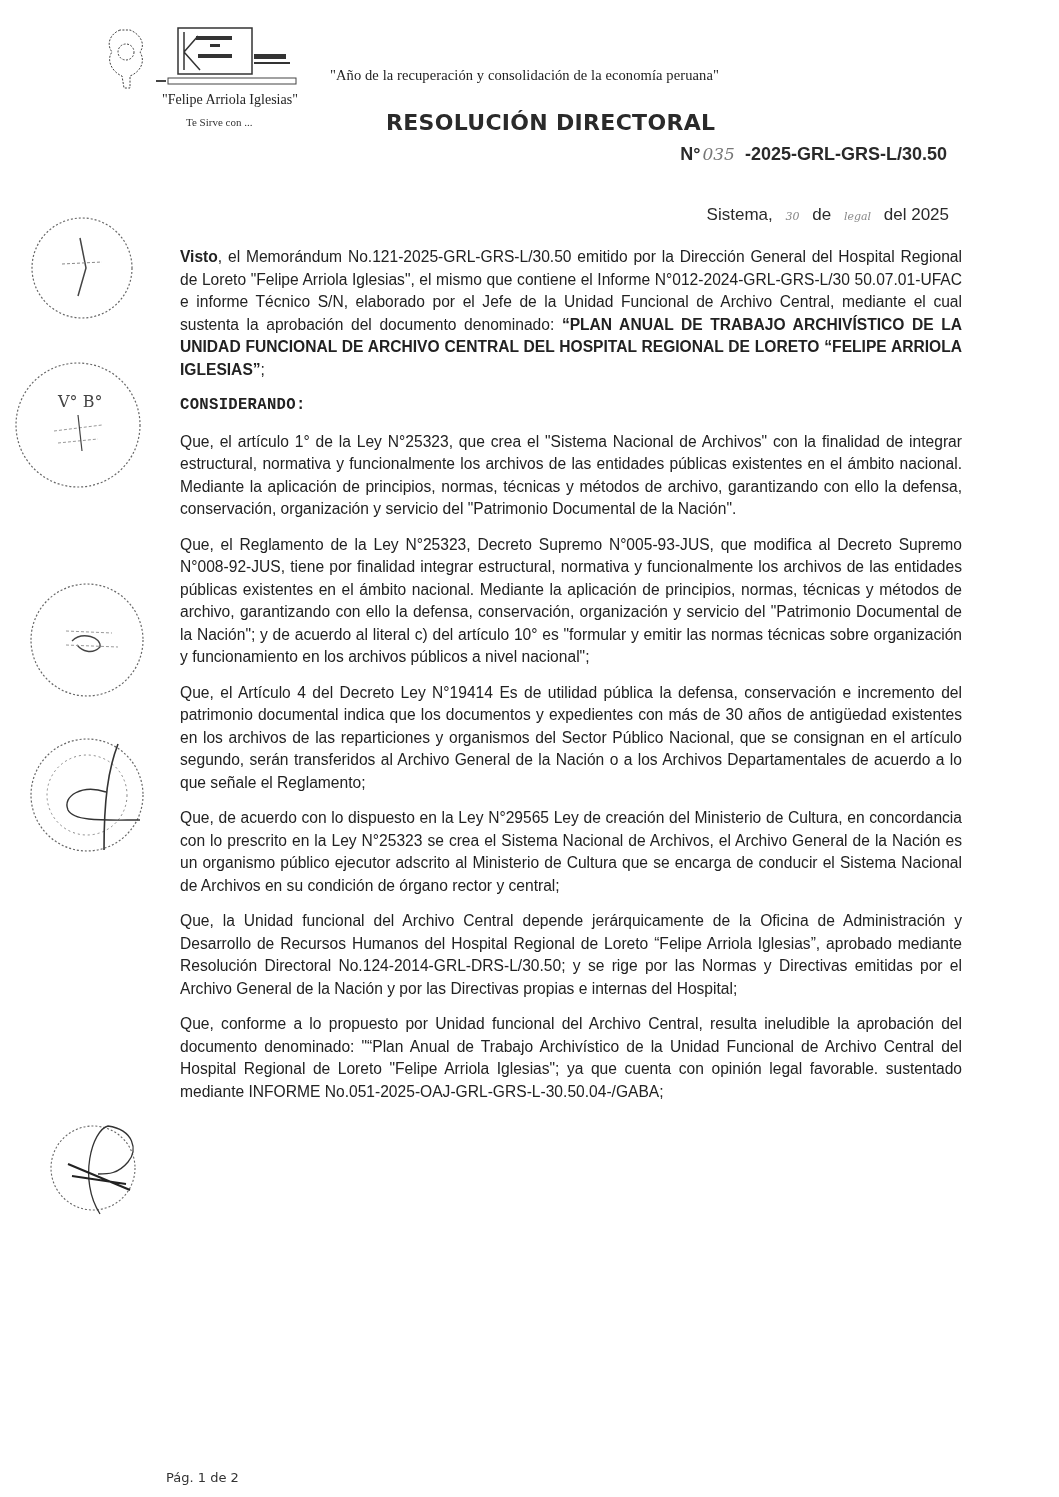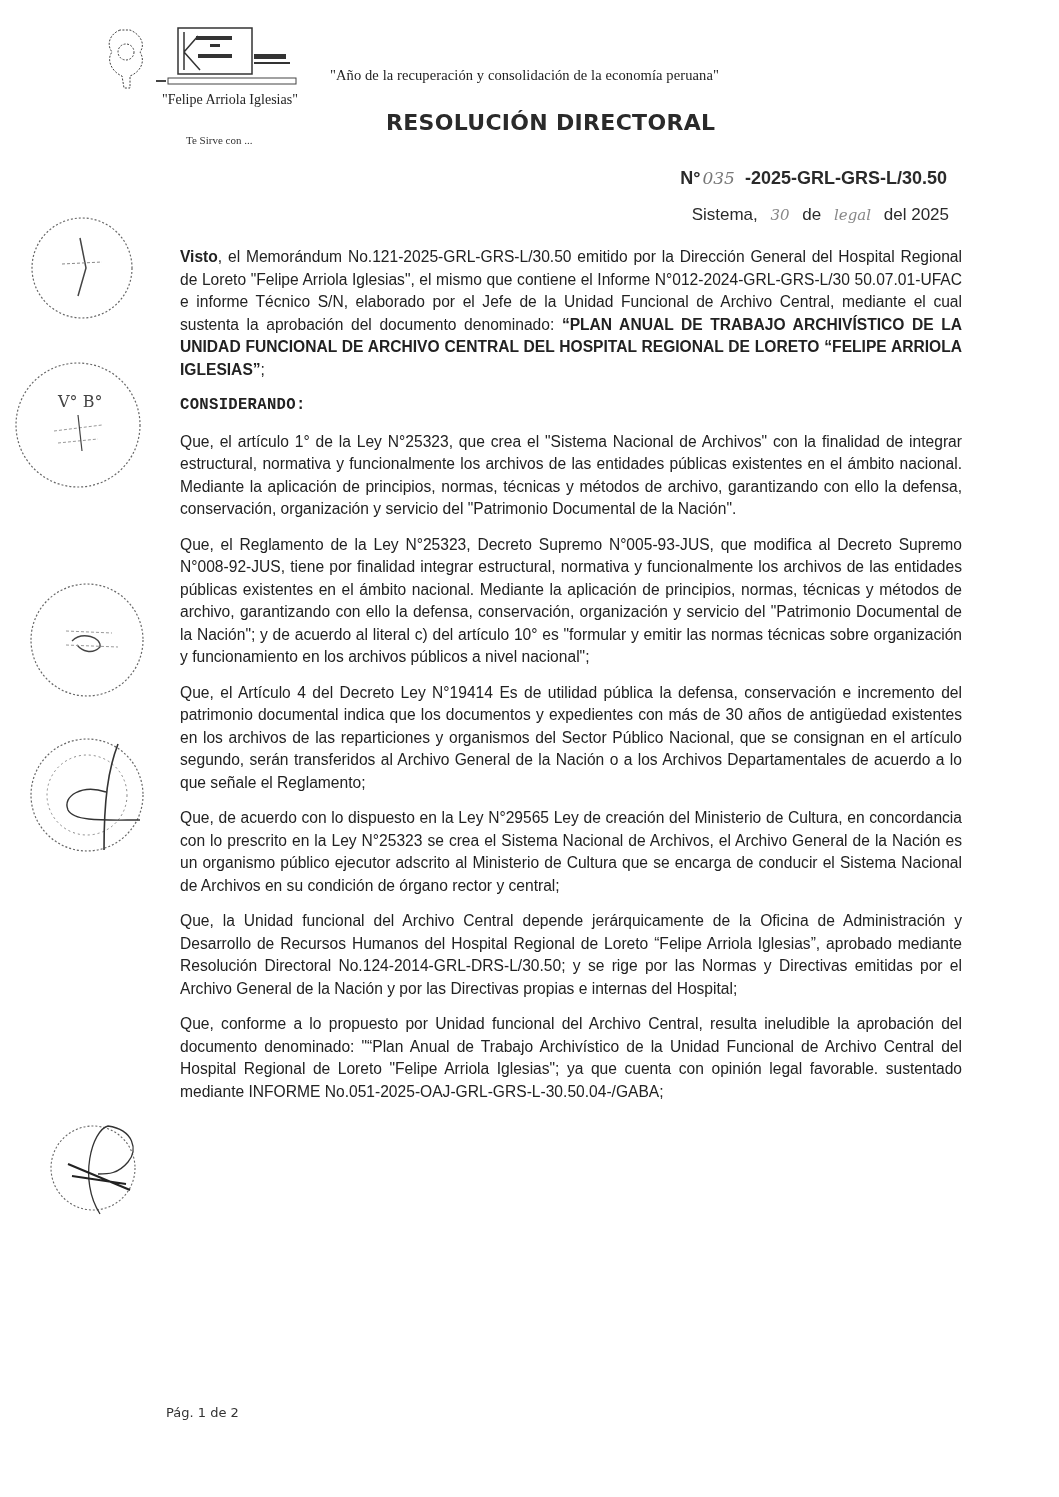--- a/index.html
+++ b/index.html
@@ -2,39 +2,39 @@
 <html><head>
 <meta charset="utf-8">
 <style>
   html, body { margin: 0; padding: 0; background: #ffffff; }
   body { width: 1059px; height: 1497px; position: relative; overflow: hidden; color: #1a1a1a; }
   .page { position: absolute; left: 0; top: 0; width: 1059px; height: 1497px; background: #fff; }
 
   .logo { position: absolute; left: 98px; top: 22px; width: 200px; height: 112px; }
   .logo svg { position: absolute; left: 0; top: 0; }
   .logo-name { position: absolute; left: 64px; top: 70px; font-family: "Liberation Serif", serif; font-size: 14px; color: #222; white-space: nowrap; }
-  .logo-tag { position: absolute; left: 88px; top: 112px; font-family: "Liberation Serif", serif; font-size: 11px; color: #333; white-space: nowrap; }
+  .logo-tag { position: absolute; left: 88px; top: 94px; font-family: "Liberation Serif", serif; font-size: 11px; color: #333; white-space: nowrap; }
 
   .year-motto { position: absolute; left: 330px; top: 67px; font-family: "Liberation Serif", serif; font-size: 14.5px; color: #222; white-space: nowrap; letter-spacing: 0.1px; }
 
   .doc-title { position: absolute; left: 386px; top: 110px; font-family: "DejaVu Sans", sans-serif; font-size: 22px; font-weight: bold; color: #2a2a2a; letter-spacing: 0.3px; white-space: nowrap; }
 
-  .doc-number { position: absolute; right: 112px; top: 168px; font-family: "Liberation Sans", sans-serif; font-size: 18px; font-weight: bold; color: #2a2a2a; white-space: nowrap; }
+  .doc-number { position: absolute; right: 112px; top: 144px; font-family: "Liberation Sans", sans-serif; font-size: 18px; font-weight: bold; color: #2a2a2a; white-space: nowrap; }
   .doc-number .hand { font-family: "DejaVu Serif", serif; font-weight: normal; color: #777; font-size: 17px; margin: 0 10px 0 2px; font-style: italic; }
 
   .place-date { position: absolute; right: 110px; top: 205px; font-family: "Liberation Sans", sans-serif; font-size: 17px; color: #2a2a2a; white-space: nowrap; }
-  .place-date .hand { font-family: "DejaVu Serif", serif; color: #888; font-style: italic; font-size: 15px; margin: 0 8px; }
+  .place-date .hand { font-family: "DejaVu Serif", serif; color: #888; font-style: italic; font-size: 11px; margin: 0 8px; }
 
   .body { position: absolute; left: 180px; top: 246px; width: 782px; font-family: "Liberation Sans", sans-serif; font-size: 15.6px; line-height: 22.5px; color: #222; text-align: justify; }
   .body p { margin: 0 0 13px 0; }
   .body .bold { font-weight: bold; }
   .body .heading { font-weight: bold; margin: 12px 0 14px 0; letter-spacing: 0.3px; font-family: Liberation Mono, monospace; }
 
   .stamp { position: absolute; }
-  .footer { position: absolute; left: 166px; top: 1405px; font-family: "DejaVu Sans", sans-serif; font-size: 13px; color: #333; }
+  .footer { position: absolute; left: 166px; top: 1470px; font-family: "DejaVu Sans", sans-serif; font-size: 13px; color: #333; }
 </style>
 </head>
 <body>
 
 <div class="page">
 
   <div class="logo">
     <svg width="200" height="70" viewBox="0 0 200 70">
       <g fill="none" stroke="#444" stroke-width="1" stroke-dasharray="2 1.5">
         <path d="M22 8 C12 12 8 22 14 30 C8 38 14 50 24 54 L26 66 L32 66 L32 54 C42 50 48 40 42 30 C48 22 42 12 32 8 Z"></path>

